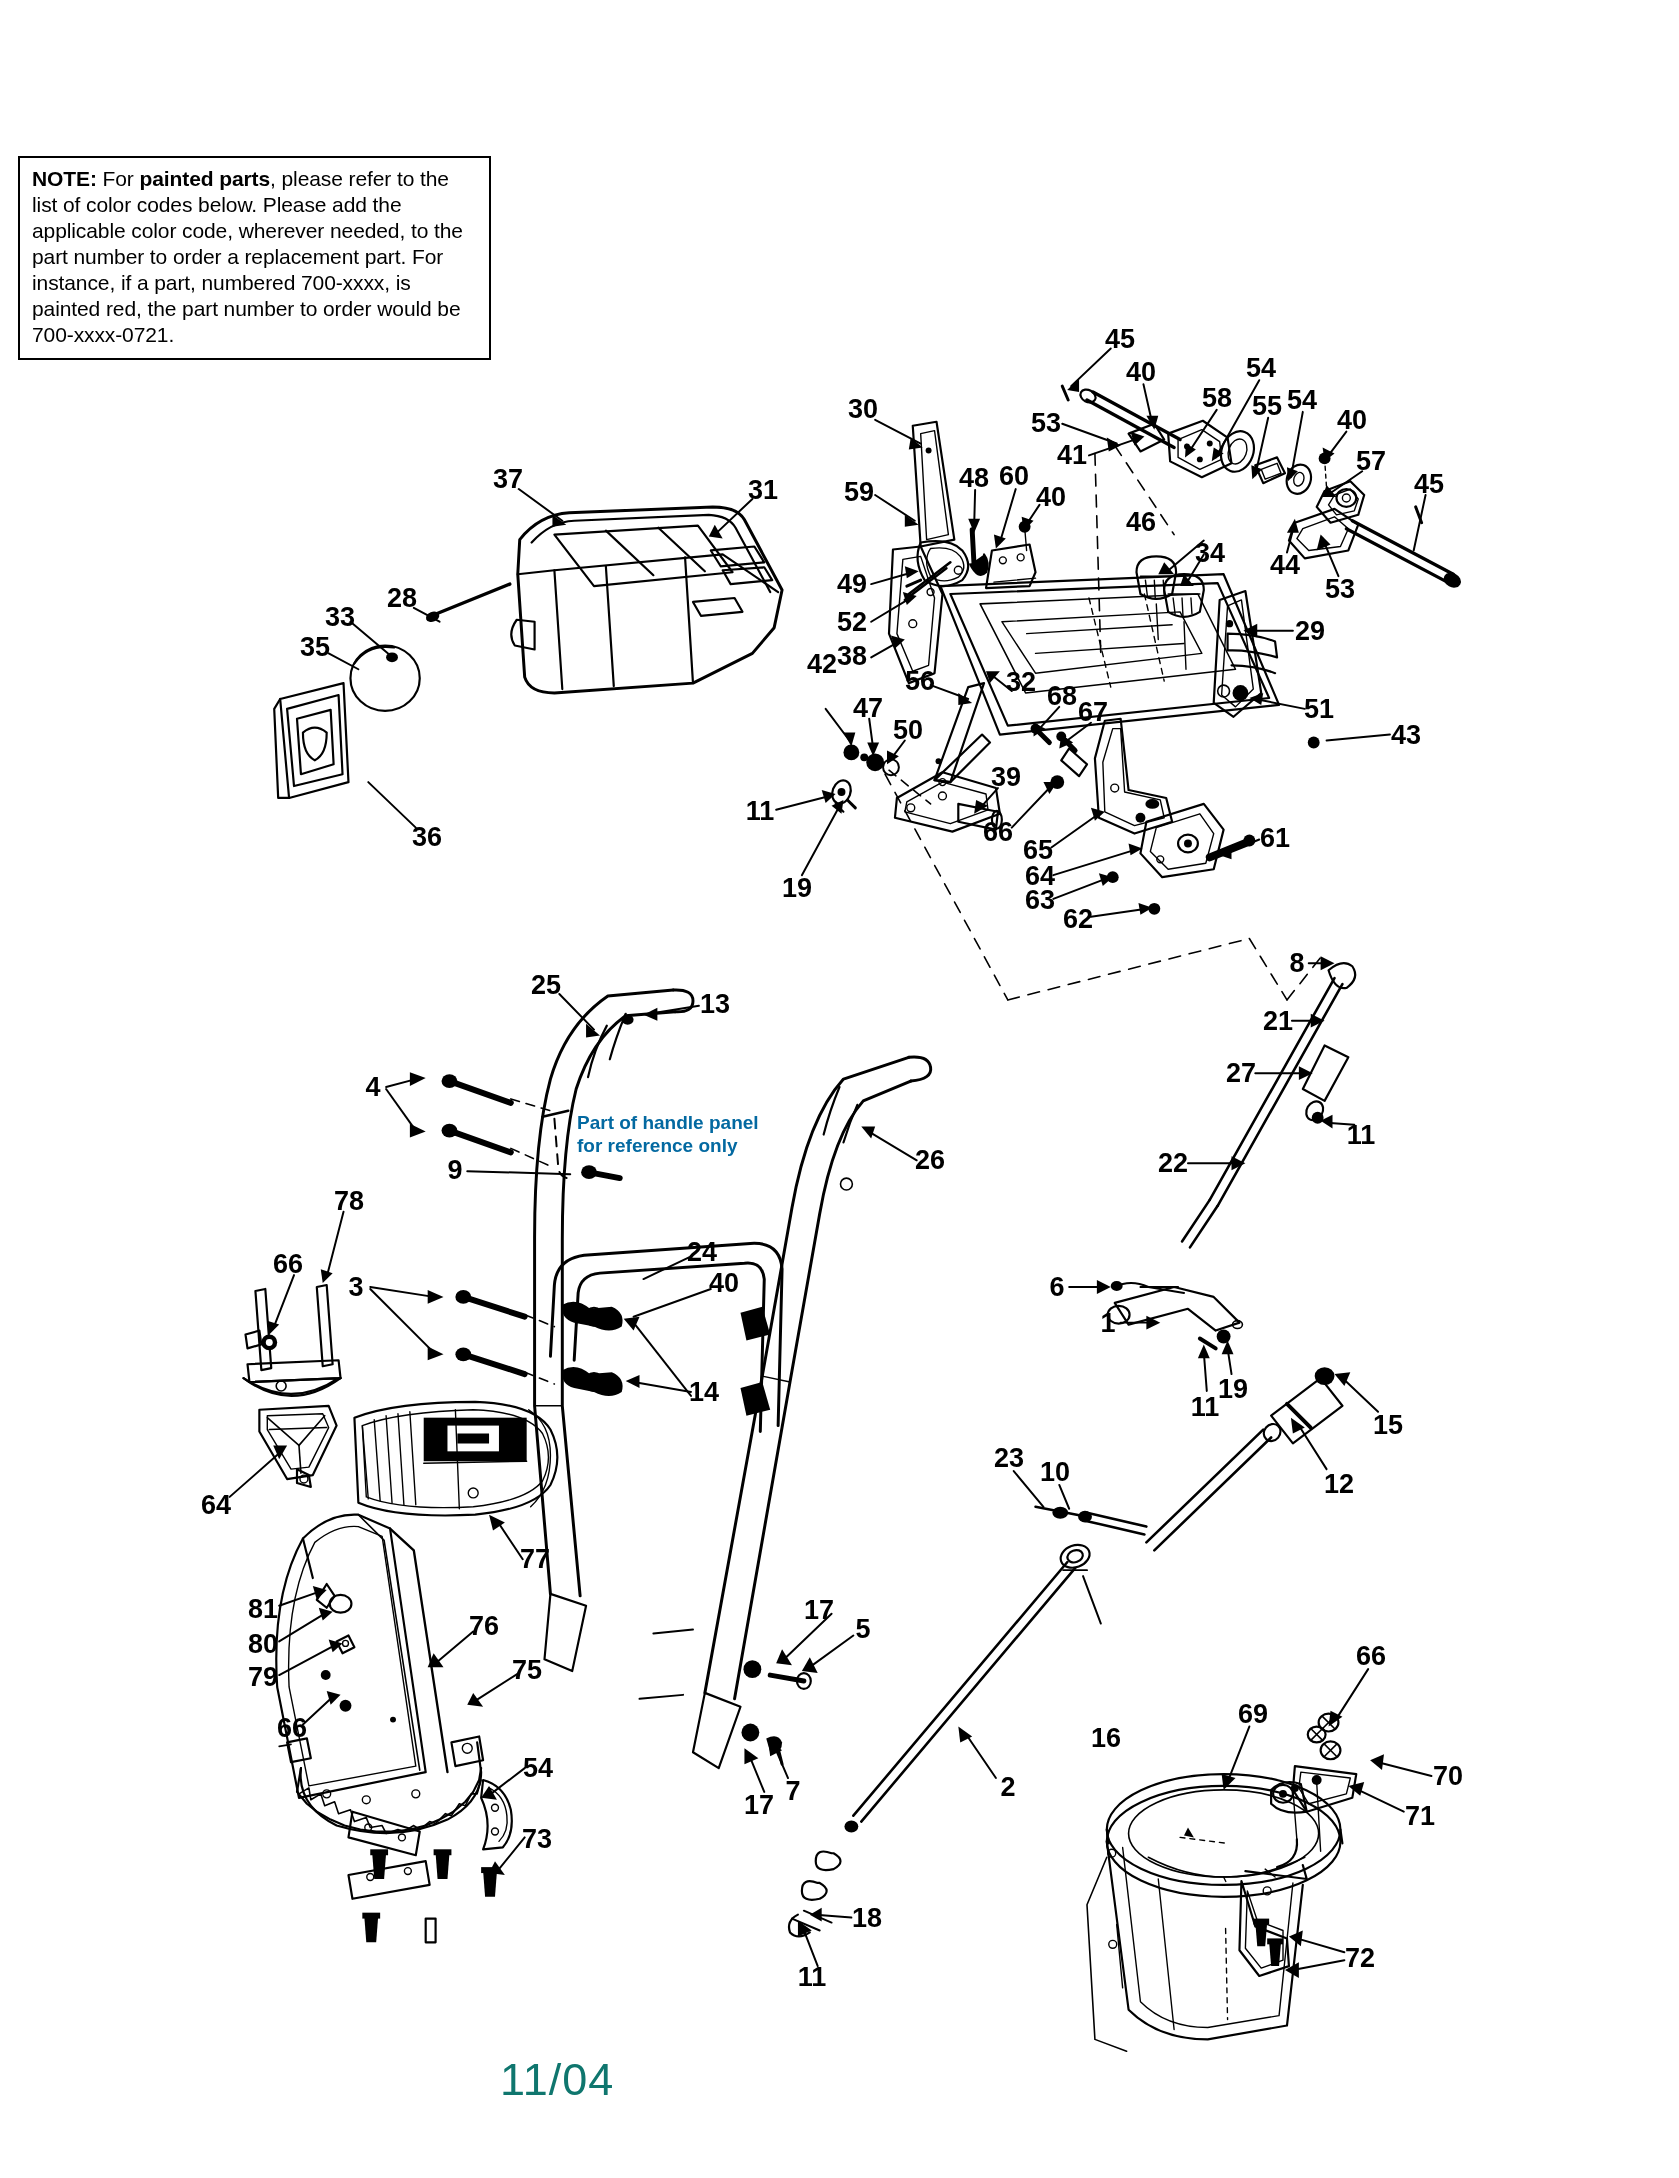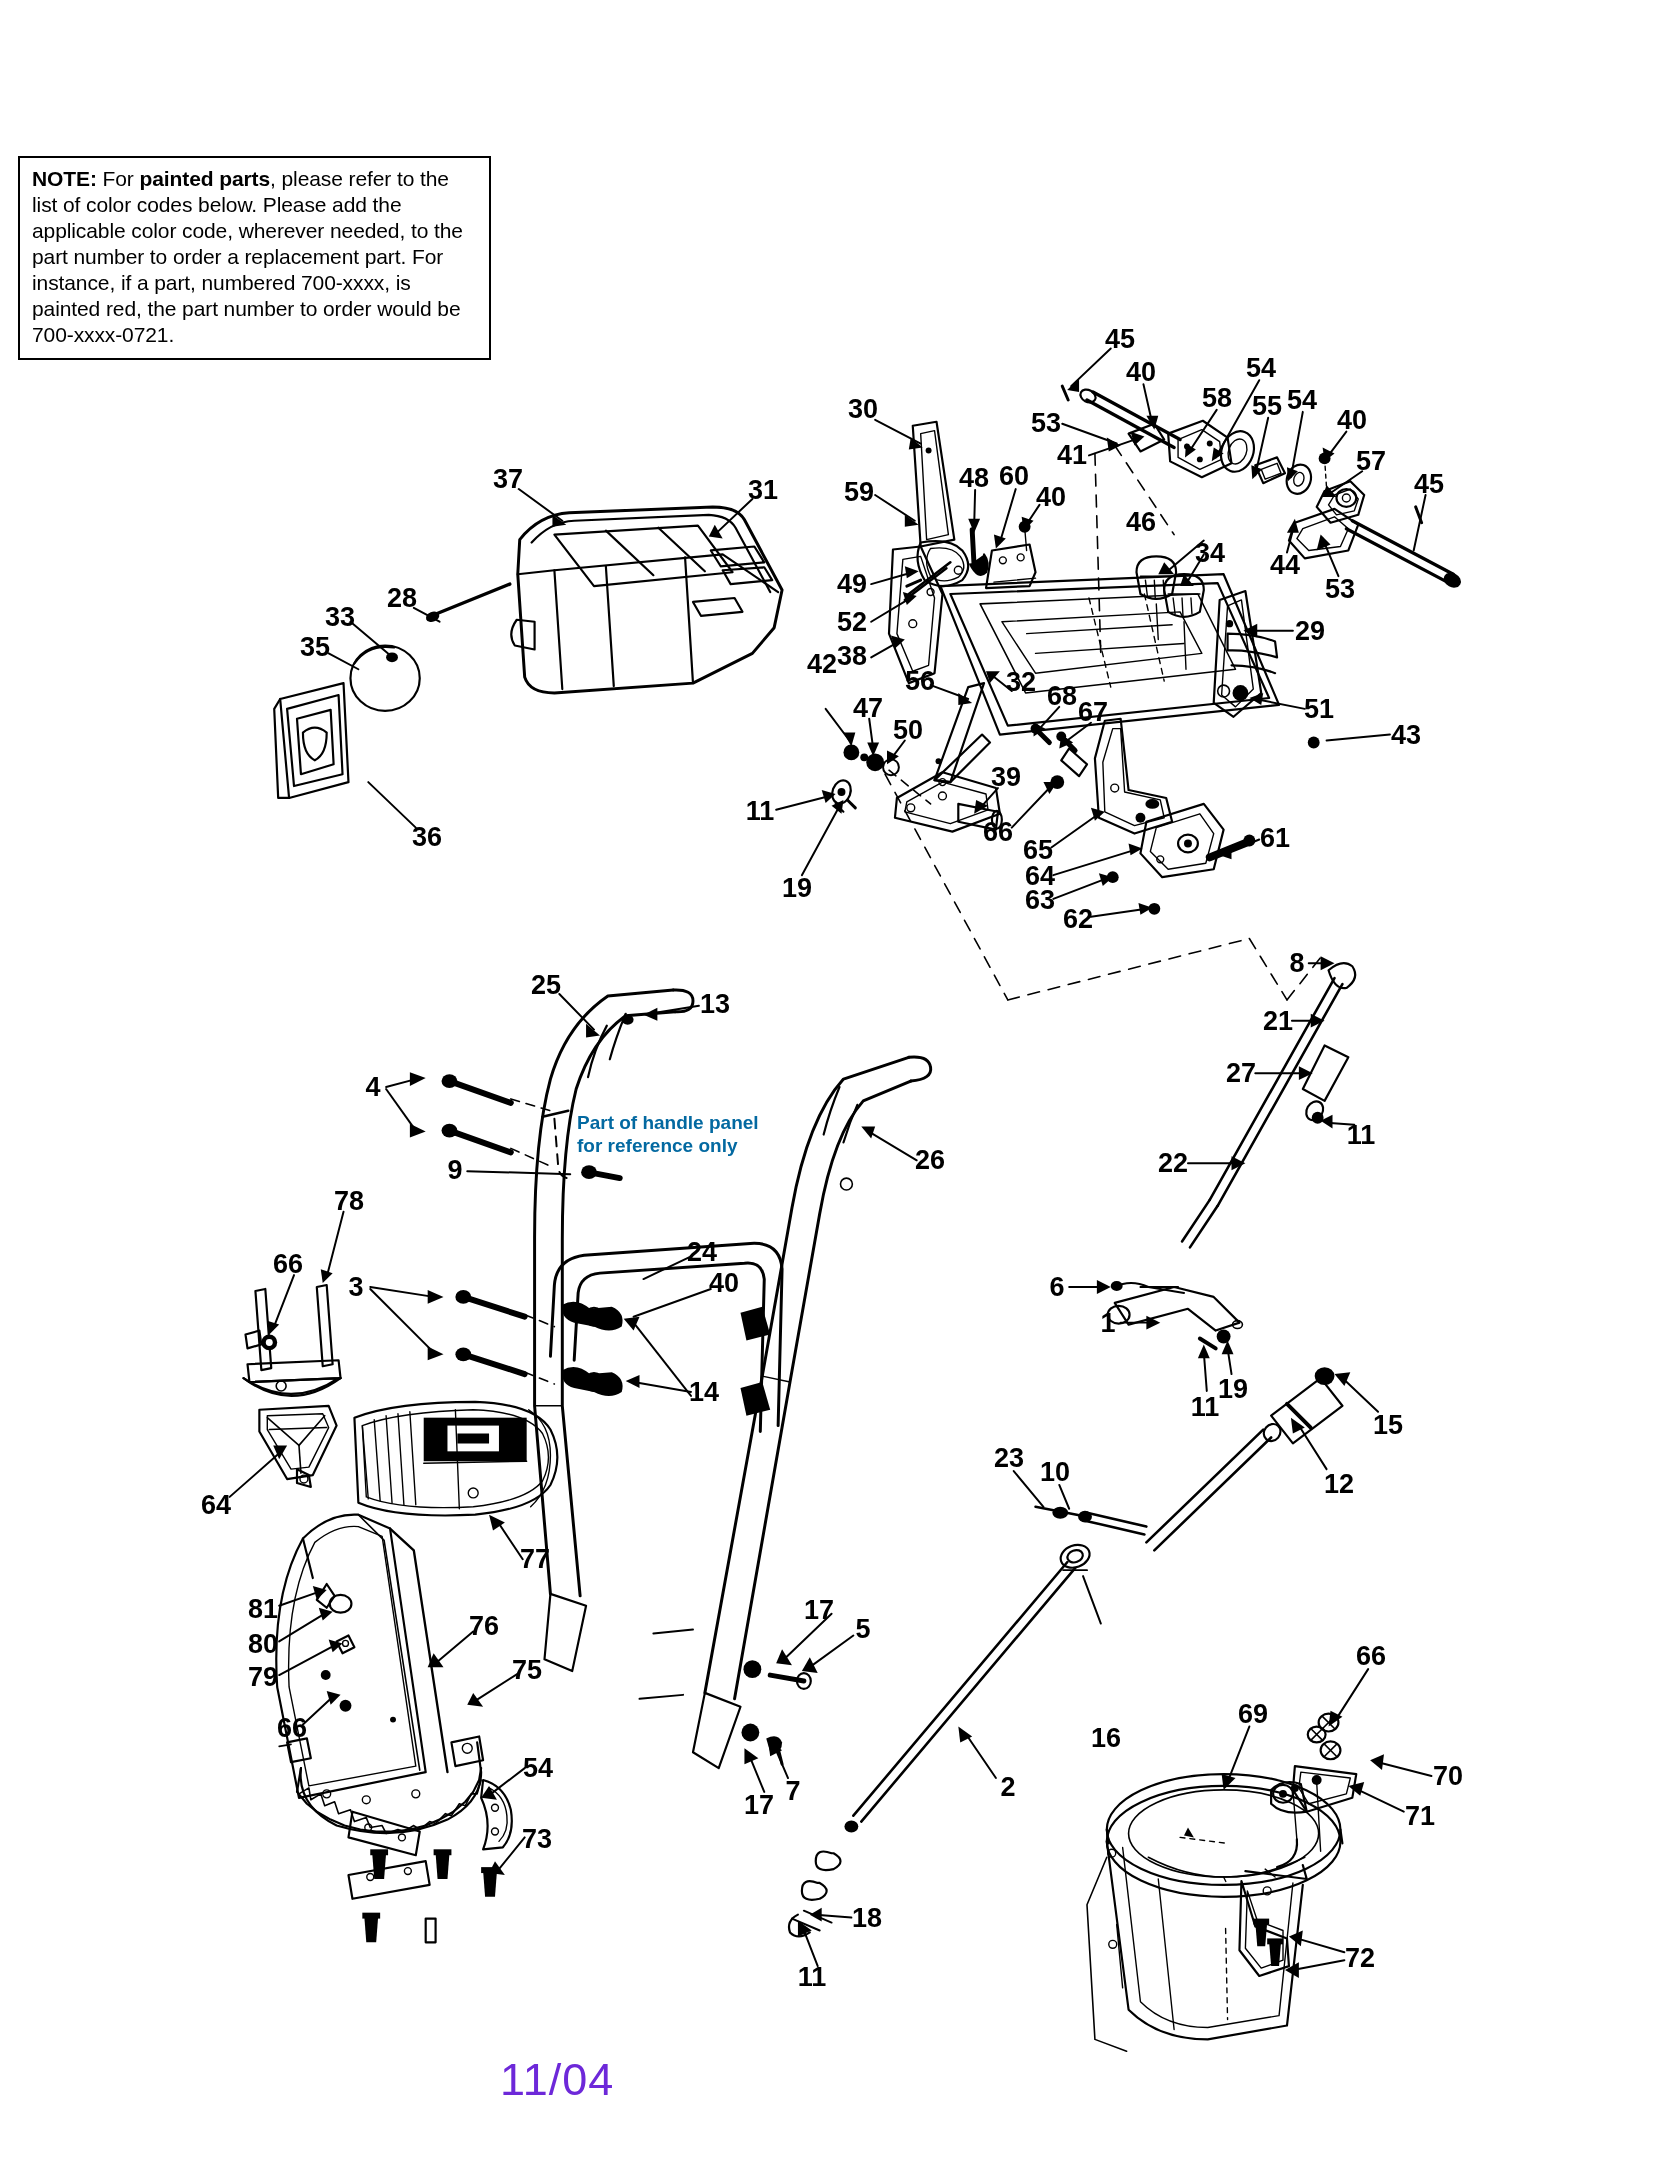--- a/index.html
+++ b/index.html
@@ -80,21 +80,21 @@
     white-space: nowrap;
   }
 
   #footer-date {
     position: absolute;
     left: 500px;
     top: 2054px;
     font-family: "Liberation Sans", sans-serif;
     font-size: 45px;
     letter-spacing: 1px;
-    color: #6d28d9;
+    color: #0f766e;
   }
 </style>
 </head>
 <body>
 
 <div id="page">
 
   <div id="note-box">
     <p class="note-par">
       <b>NOTE:</b><span> For </span><b>painted parts</b><span>, please refer to the list of color codes below. Please add the applicable color code, wherever needed, to the part number to order a replacement part. For instance, if a part, numbered 700-xxxx, is painted red, the part number to order would be 700-xxxx-0721.</span>

